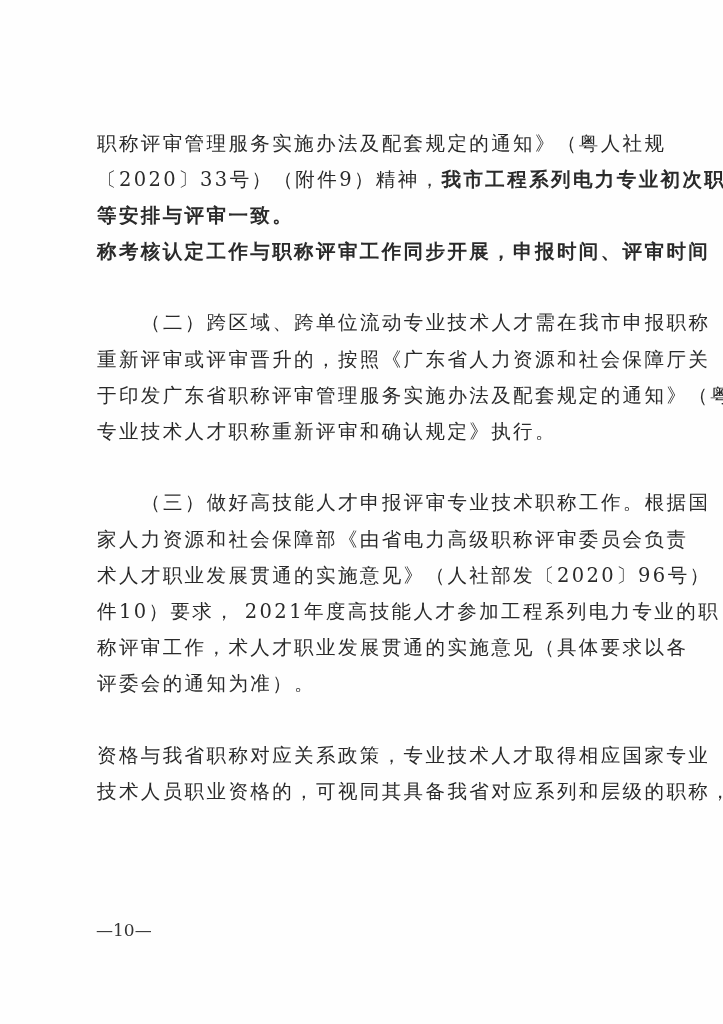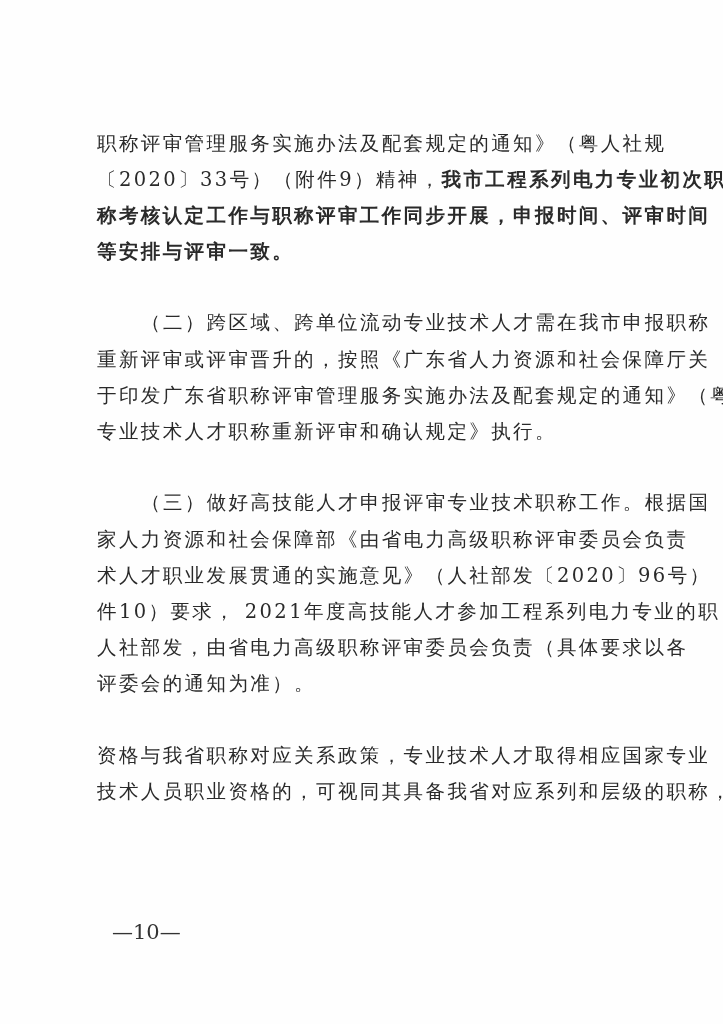--- a/index.html
+++ b/index.html
@@ -43,57 +43,57 @@
     }
     .bold {
       font-weight: bold;
     }
     .indent {
       padding-left: 44px;
       font-family: Liberation Mono, monospace;
     }
     .page-number {
       position: absolute;
-      left: 112px;
+      left: 96px;
       top: 920px;
-      font-size: 21px;
+      font-size: 17px;
       color: #333333;
       letter-spacing: 0px;
     }
   </style>
 </head>
 <body>
 
 <div class="page">
   <div class="body-text">
 
     <div>
       <span class="line">职称评审管理服务实施办法及配套规定的通知》（粤人社规</span>
       <span class="line"><span>〔2020〕33号）（附件9）精神，</span><span class="bold">我市工程系列电力专业初次职</span></span>
+      <span class="line bold">等安排与评审一致。</span>
       <span class="line bold">称考核认定工作与职称评审工作同步开展，申报时间、评审时间</span>
-      <span class="line bold">等安排与评审一致。</span>
     </div>
 
     <div class="gap"></div>
 
     <div>
       <span class="line indent">（二）跨区域、跨单位流动专业技术人才需在我市申报职称</span>
       <span class="line">重新评审或评审晋升的，按照《广东省人力资源和社会保障厅关</span>
       <span class="line">于印发广东省职称评审管理服务实施办法及配套规定的通知》（粤</span>
       <span class="line">专业技术人才职称重新评审和确认规定》执行。</span>
     </div>
 
     <div class="gap"></div>
 
     <div>
       <span class="line indent">（三）做好高技能人才申报评审专业技术职称工作。根据国</span>
       <span class="line">家人力资源和社会保障部《由省电力高级职称评审委员会负责</span>
       <span class="line">术人才职业发展贯通的实施意见》（人社部发〔2020〕96号）（附</span>
       <span class="line">件10）要求， 2021年度高技能人才参加工程系列电力专业的职</span>
-      <span class="line">人社部发，由省电力高级职称评审委员会负责（具体要求以各</span>
+      <span class="line">称评审工作，术人才职业发展贯通的实施意见（具体要求以各</span>
       <span class="line">评委会的通知为准）。</span>
     </div>
 
     <div class="gap"></div>
 
     <div>
       <span class="line">资格与我省职称对应关系政策，专业技术人才取得相应国家专业</span>
       <span class="line">技术人员职业资格的，可视同其具备我省对应系列和层级的职称，</span>
     </div>
 

